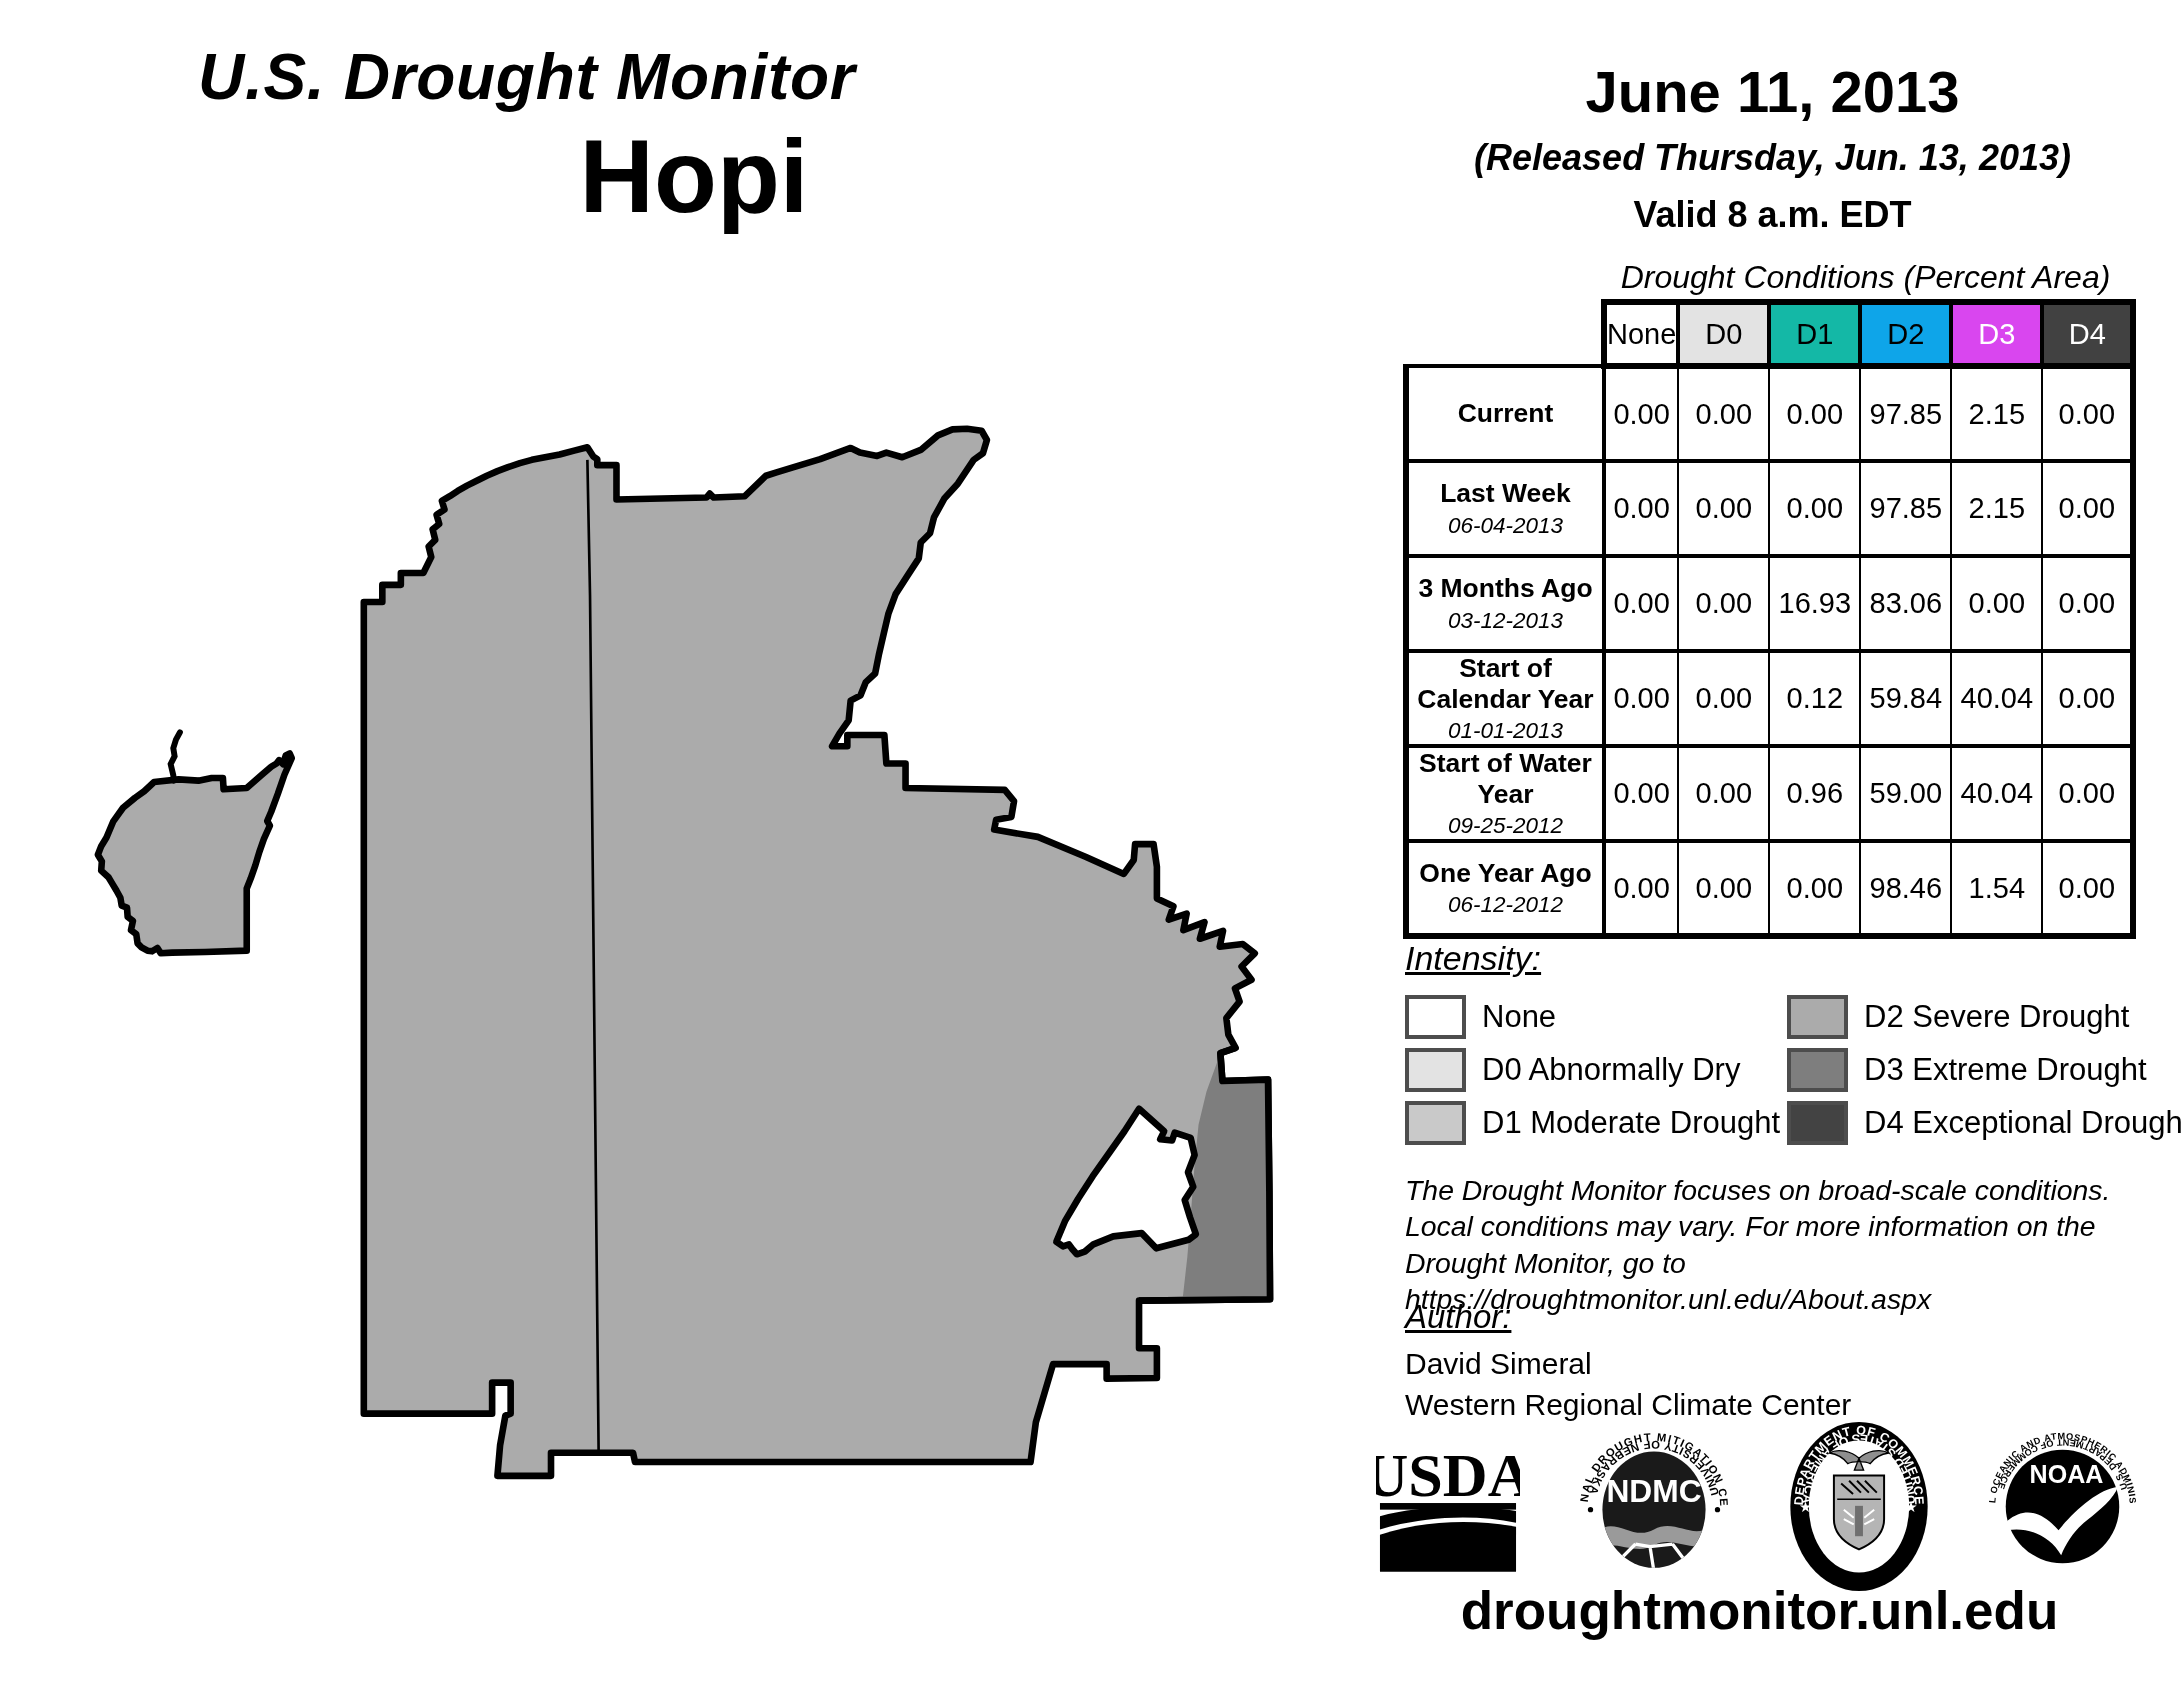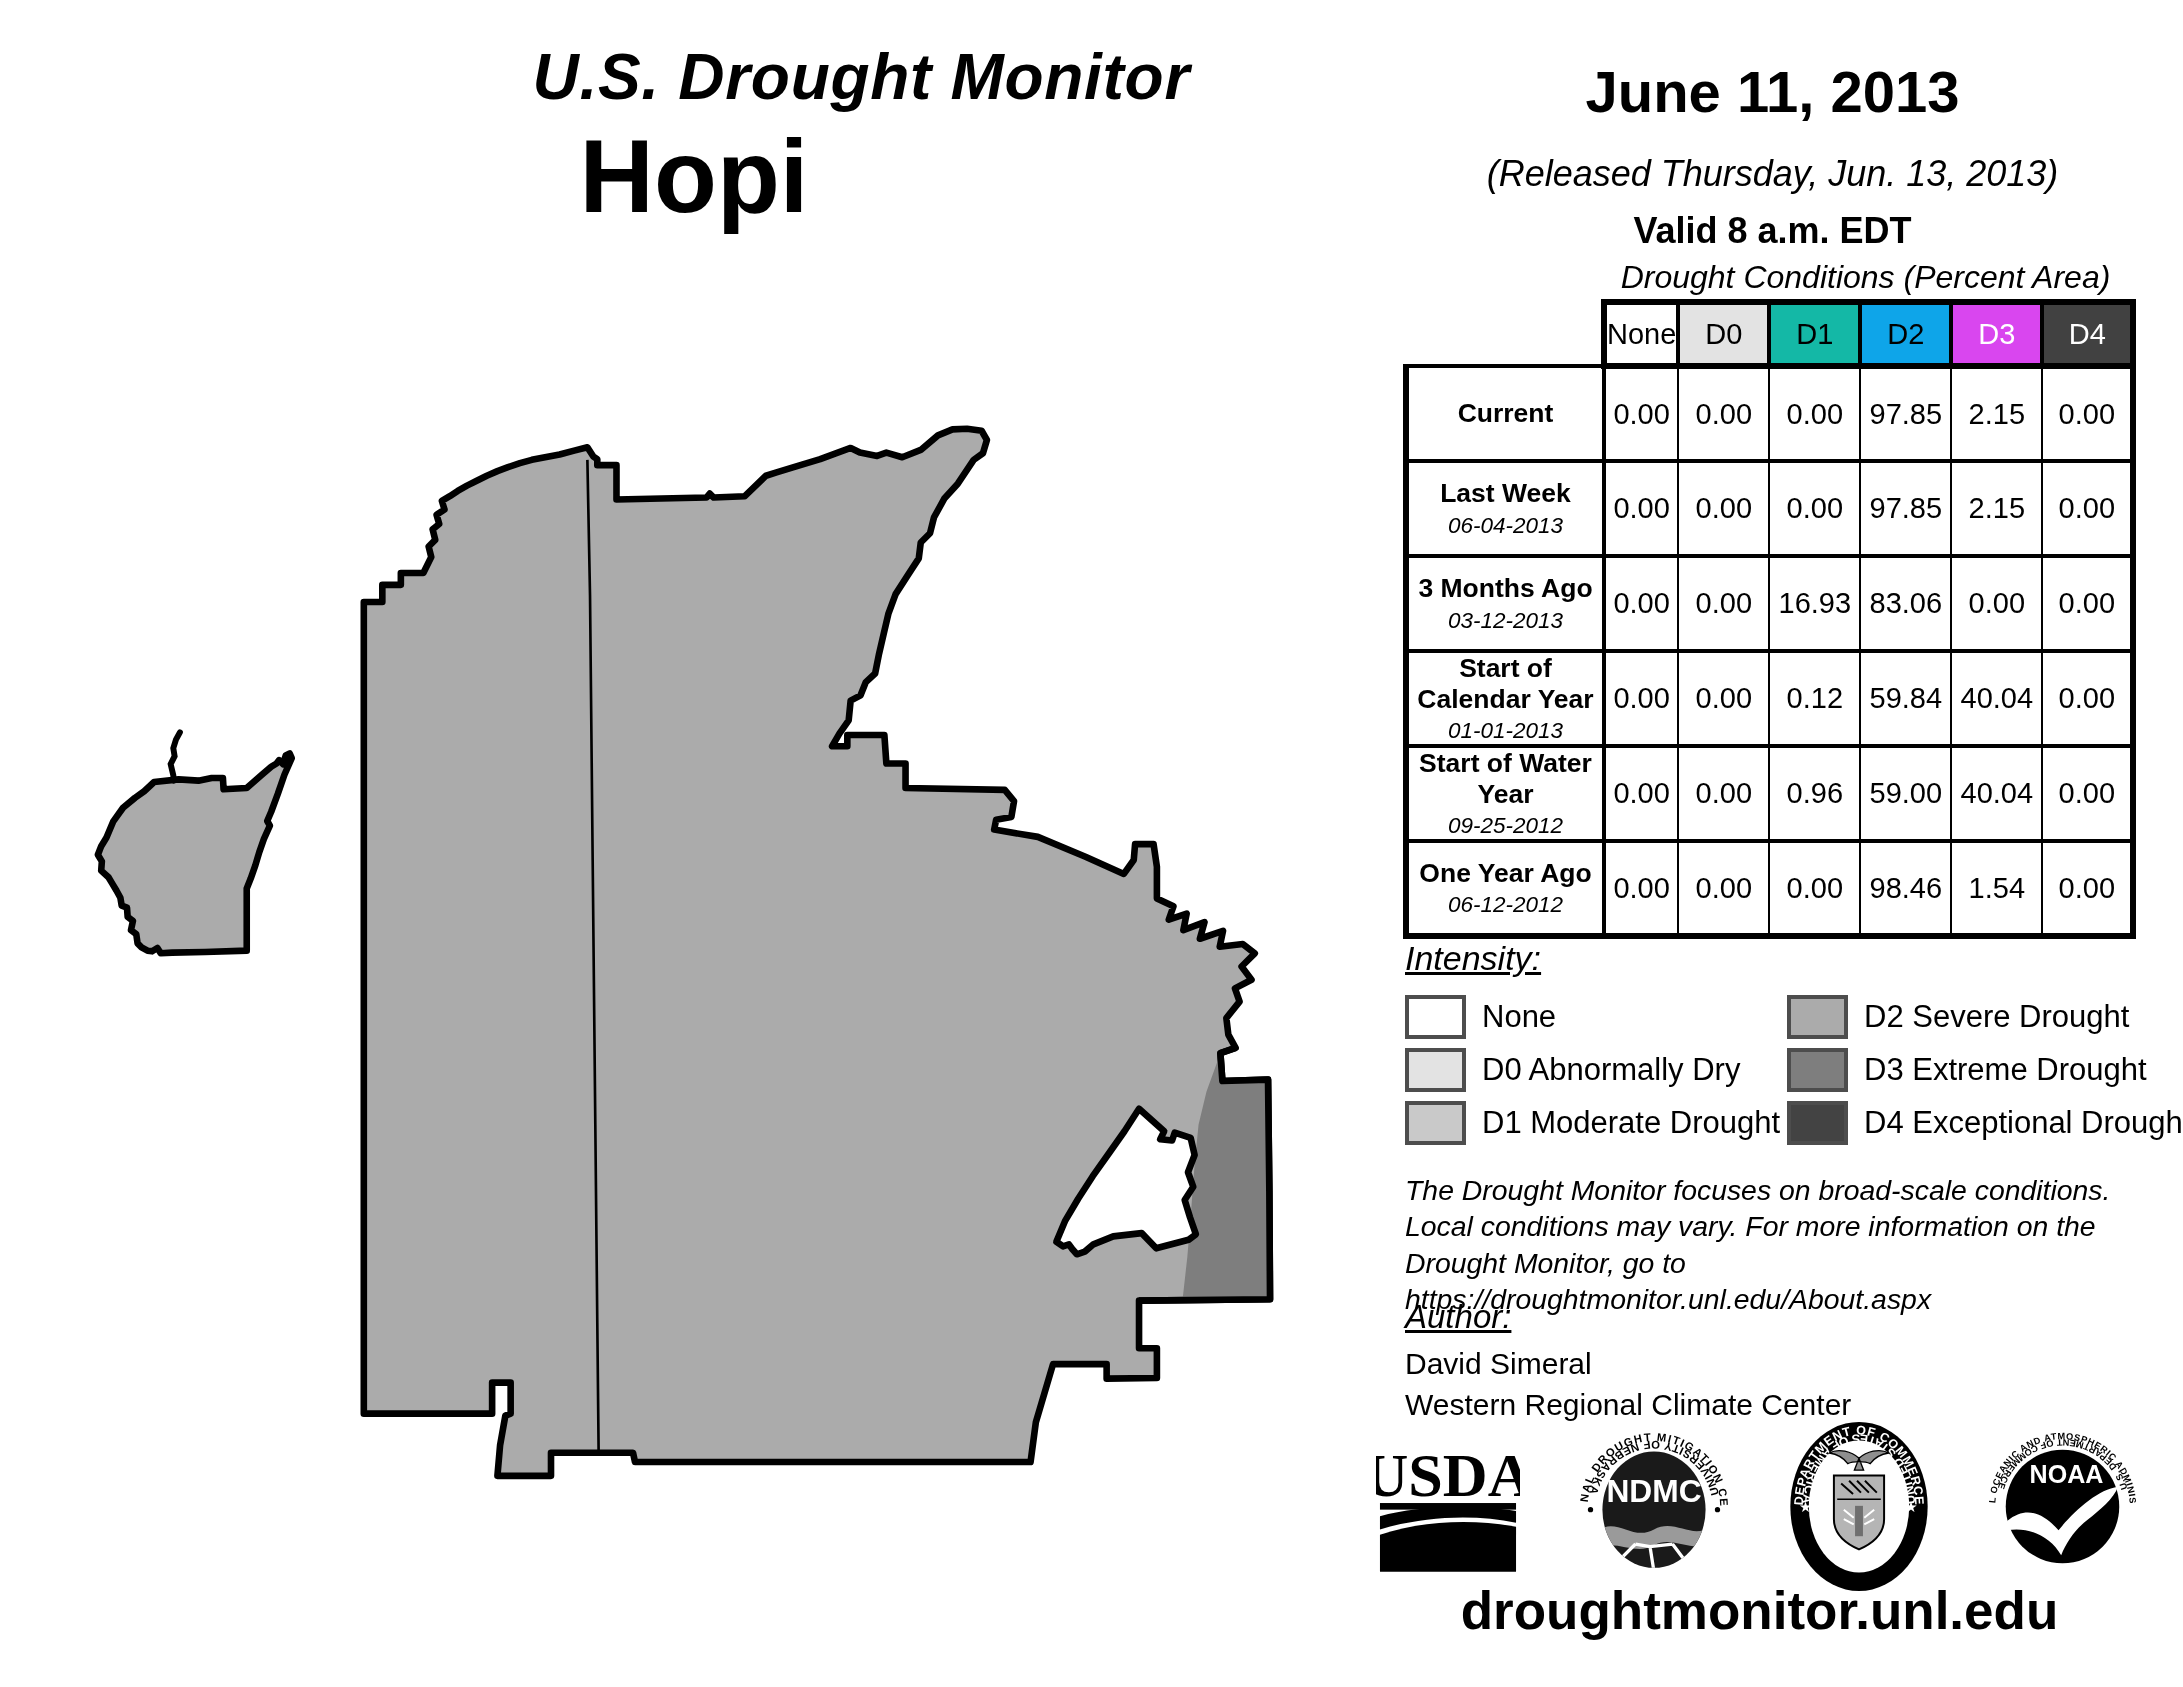--- a/index.html
+++ b/index.html
@@ -1,27 +1,27 @@
 <!DOCTYPE html>
 <html style="font-size:10.6px"><head>
 <meta charset="utf-8">
 <style>
   html,body{margin:0;padding:0;background:#fff;}
   #page{position:relative;width:2183px;height:1687px;background:#fff;overflow:hidden;
         font-family:"Liberation Sans", sans-serif;color:#000;}
 
   
-  .map-title{position:absolute;left:198px;top:40px;width:992px;text-align:right;
+  .map-title{position:absolute;left:198px;top:40px;width:992px;text-align:left;
              font-size:64px;font-weight:bold;font-style:italic;letter-spacing:0.7px;}
   .map-region{position:absolute;left:198px;top:118px;width:992px;text-align:center;
               font-size:103px;font-weight:bold;}
 
   .date-block{position:absolute;left:1389px;top:58px;width:767px;text-align:center;}
   .date-main{font-size:58px;font-weight:bold;}
-  .date-released{font-size:36px;font-weight:normal;font-style:italic;margin-top:28px;}
+  .date-released{font-size:36px;font-weight:bold;font-style:italic;margin-top:12px;}
   .date-valid{font-size:36px;font-weight:bold;margin-top:14.6px;}
 
   
   .dc-title{position:absolute;left:1601px;top:259px;width:529px;text-align:center;
             font-size:32px;font-style:italic;}
   table.dm{position:absolute;left:1403px;top:299px;border-collapse:collapse;table-layout:fixed;}
   table.dm th, table.dm td{padding:0;text-align:center;vertical-align:middle;}
   th.blank{border:none;background:#fff;}
   th.colh{border:4px solid #000;border-top-width:6px;border-bottom-width:6px;
           font-size:29px;font-weight:normal;height:58px;}

